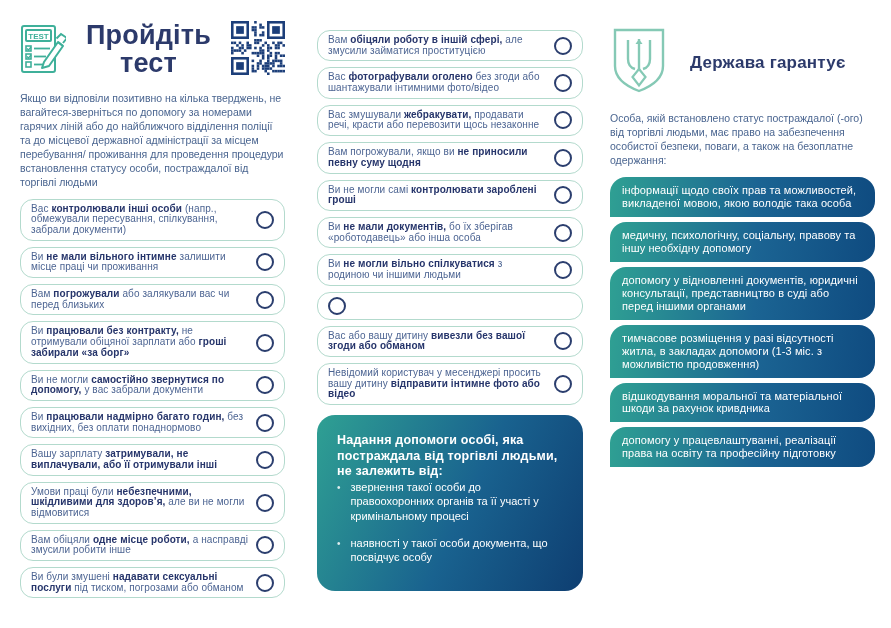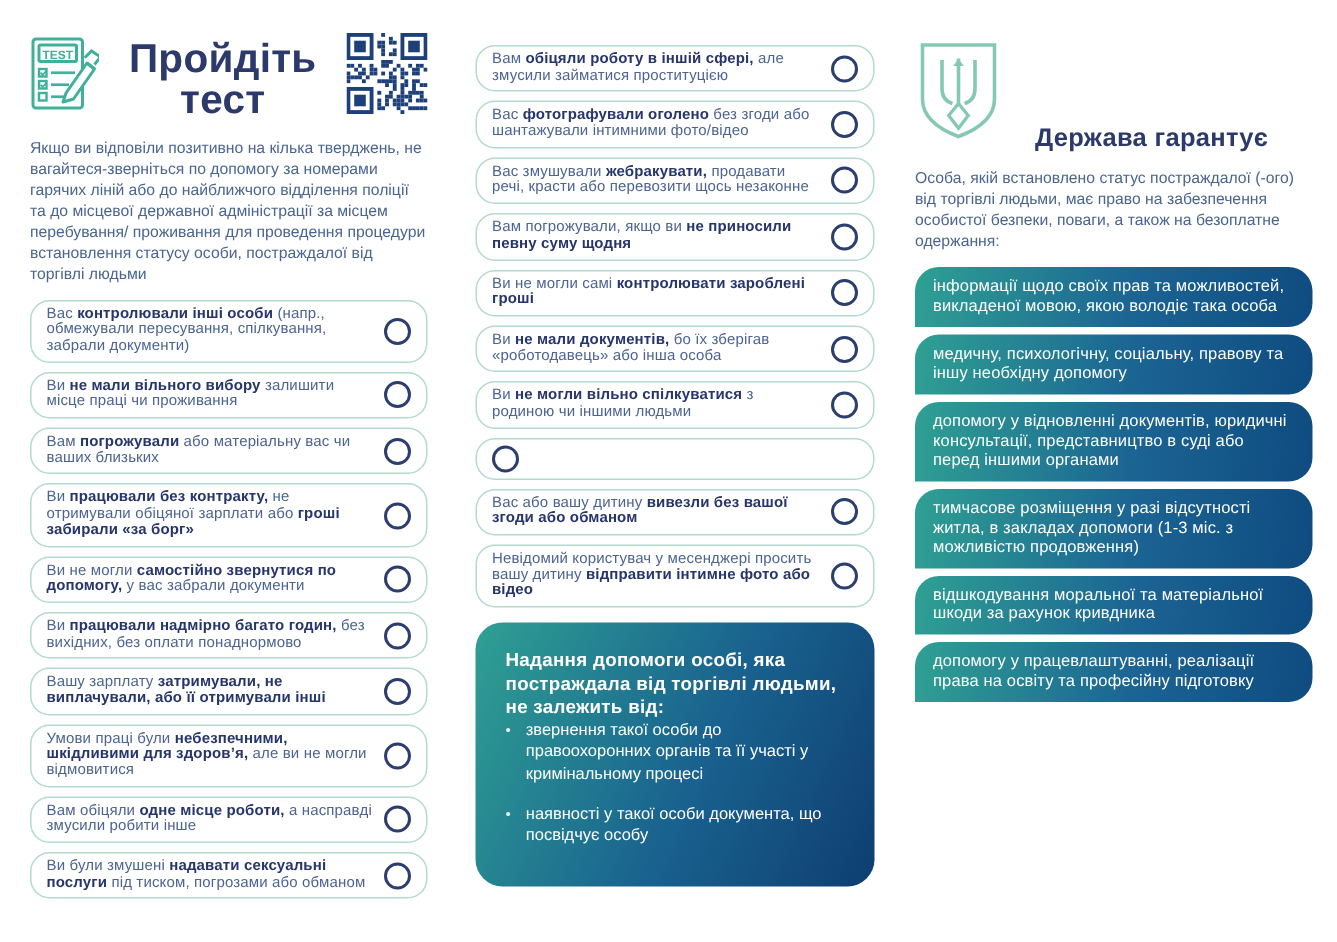--- a/index.html
+++ b/index.html
@@ -7,21 +7,21 @@
   body { font-family:"Liberation Sans", sans-serif; }
   .page { position:relative; width:891px; height:628px; background:#fff; overflow:hidden; }
 
   
   .col { position:absolute; top:0; }
   .col-left  { left:20px;  top:20px; width:265px; }
   .col-mid   { left:317px; top:30px; width:266px; }
   .col-right { left:610px; top:26px; width:265px; }
 
   
-  .hdr { display:flex; align-items:flex-end; gap:8px; }
+  .hdr { display:flex; align-items:center; gap:8px; }
   .hdr-title { flex:1; font-size:27px; font-weight:bold; color:#2c3a6b; line-height:1.02; text-align:center; letter-spacing:.2px; }
   .hdr-title-right { font-size:17px; font-weight:bold; color:#2c3a6b; line-height:1.08; text-align:left; margin-left:14px; letter-spacing:.2px; }
 
   .intro { margin-top:12px; font-size:10.5px; line-height:1.33; color:#4a6590; }
 
   
   .checklist { margin-top:9px; }
   .check-item { display:flex; align-items:center; gap:8px; background:#fff;
     border:1.6px solid #b3dacd; border-radius:13px; padding:4px 10px; margin-bottom:6px; }
   .check-text { flex:1; font-size:10px; line-height:1.07; color:#4c6492; letter-spacing:.1px; }
@@ -196,25 +196,25 @@
           </svg>
       </span>
     </div>
     <p class="intro">Якщо ви відповіли позитивно на кілька тверджень, не вагайтеся-зверніться по допомогу за номерами гарячих ліній або до найближчого відділення поліції та до місцевої державної адміністрації за місцем перебування/ проживання для проведення процедури встановлення статусу особи, постраждалої від торгівлі людьми</p>
     <div class="checklist" id="checklist-left">
         <div class="check-item">
           <div class="check-text"><span>Вас </span><span class="b">контролювали інші особи</span><span> (напр., обмежували пересування, спілкування, забрали документи)</span></div>
           <div class="check-circle"></div>
         </div>
         <div class="check-item">
-          <div class="check-text"><span>Ви </span><span class="b">не мали вільного вибору</span><span> залишити місце праці чи проживання</span></div>
-          <div class="check-circle"></div>
-        </div>
-        <div class="check-item">
-          <div class="check-text"><span>Вам </span><span class="b">погрожували</span><span> або матеріальну вас чи ваших близьких</span></div>
+          <div class="check-text"><span>Ви </span><span class="b">не мали вільного інтимне</span><span> залишити місце праці чи проживання</span></div>
+          <div class="check-circle"></div>
+        </div>
+        <div class="check-item">
+          <div class="check-text"><span>Вам </span><span class="b">погрожували</span><span> або залякували вас чи перед близьких</span></div>
           <div class="check-circle"></div>
         </div>
         <div class="check-item">
           <div class="check-text"><span>Ви </span><span class="b">працювали без контракту,</span><span> не отримували обіцяної зарплати або </span><span class="b">гроші забирали «за борг»</span></div>
           <div class="check-circle"></div>
         </div>
         <div class="check-item">
           <div class="check-text"><span>Ви не могли </span><span class="b">самостійно звернутися по допомогу,</span><span> у вас забрали документи</span></div>
           <div class="check-circle"></div>
         </div>

